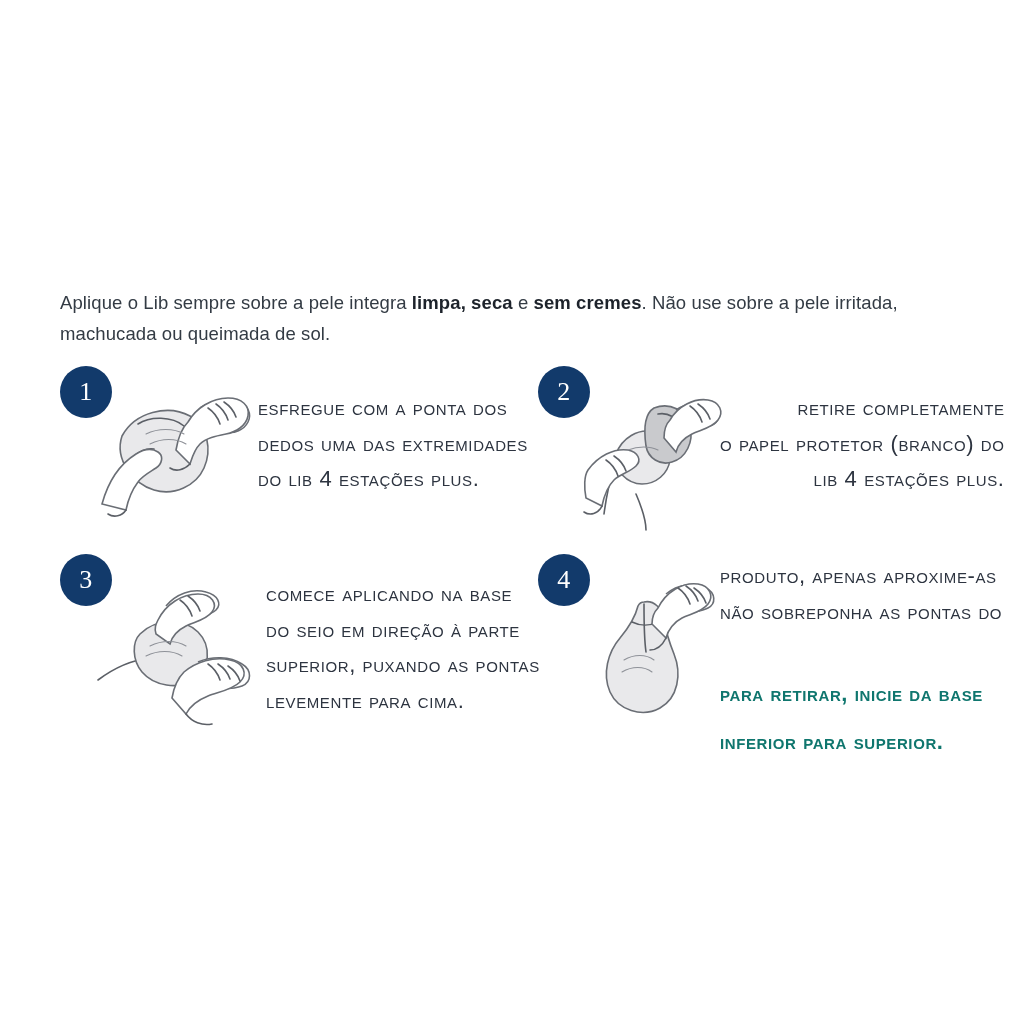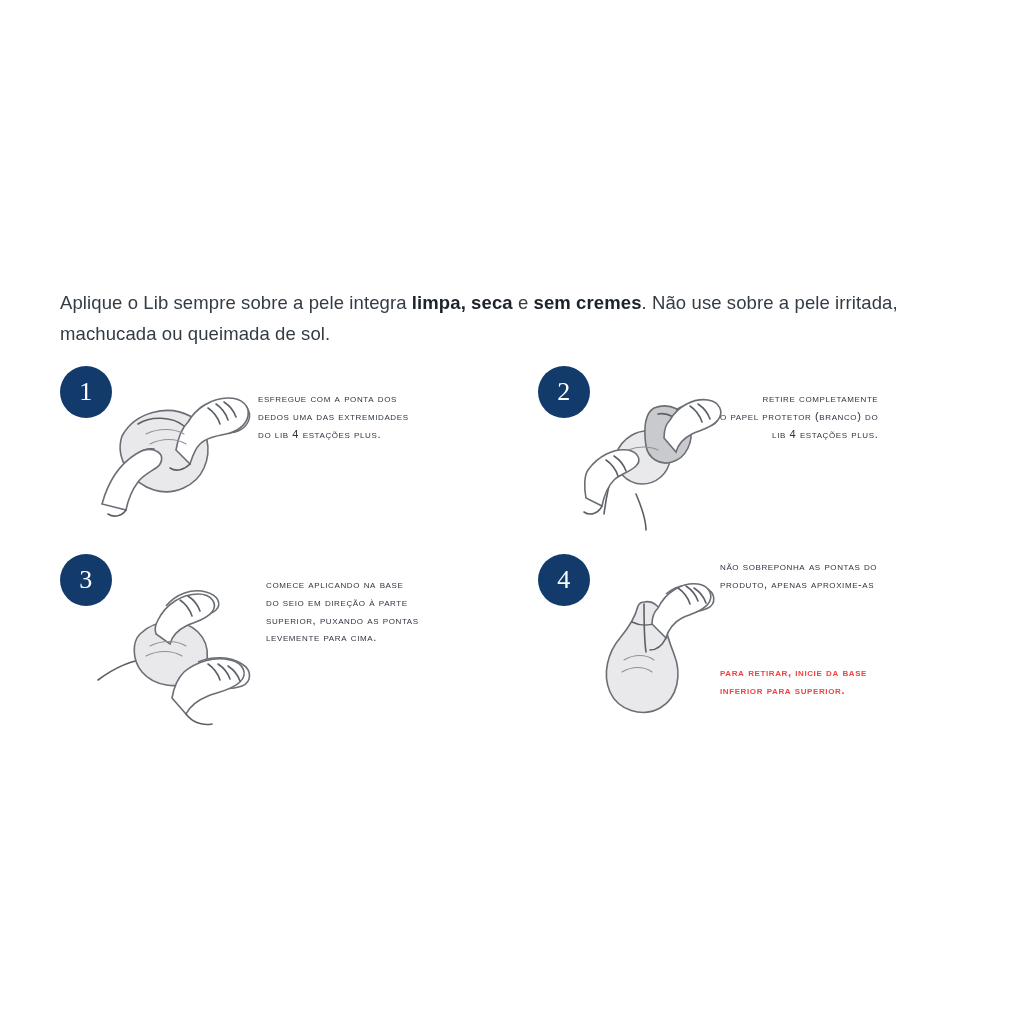--- a/index.html
+++ b/index.html
@@ -67,30 +67,30 @@
     position: absolute;
     top: 6px;
     width: 190px;
     height: 180px;
   }
   .art svg { display: block; }
 
   .caption {
     position: absolute;
     font-family: "Liberation Sans", sans-serif;
-    font-size: 11px;
+    font-size: 22px;
     line-height: 1.62;
     color: #2d3440;
     font-stretch: condensed;
     letter-spacing: 0.6px;
     font-variant: small-caps;
     text-transform: lowercase;
   }
   .caption .line { display: block; white-space: nowrap; }
-  .caption.bold .line { font-weight: 700; color: #ef4444; }
+  .caption.bold .line { font-weight: 700; color: #0f766e; margin-top: 12px; }
 
   
   .art-1 { left: 20px; }
   .cap-1 { left: 198px; top: 32px; }
 
   .art-2 { left: 498px; }
   .cap-2 { left: 660px; top: 32px; text-align: right; }
 
   .art-3 { left: 20px; top: 198px; }
   .cap-3 { left: 198px; top: 218px; margin-left: 8px; }
@@ -232,22 +232,22 @@
         <path class="fill-white" d="M100 52 C108 36 124 26 140 28 C152 30 156 40 150 48 C144 56 132 58 124 62 C116 66 110 74 108 82 L94 68 C94 60 96 56 100 52 Z"></path>
         <path class="sketch" d="M120 32 C126 36 130 42 132 48"></path>
         <path class="sketch" d="M128 30 C134 34 138 39 140 45"></path>
         <path class="sketch" d="M136 32 C142 36 146 41 148 47"></path>
         <path class="sketch" d="M108 82 C104 90 98 94 92 94"></path>
         <path class="hair" d="M66 104 C76 98 88 98 96 104"></path>
         <path class="hair" d="M64 116 C74 110 86 110 94 116"></path>
       </svg>
     </div>
     <div class="caption cap-4">
+      <span class="line">produto, apenas aproxime-as</span>
       <span class="line">Não sobreponha as pontas do</span>
-      <span class="line">produto, apenas aproxime-as</span>
     </div>
     <div class="caption bold cap-4b">
       <span class="line">Para retirar, inicie da base</span>
       <span class="line">inferior para superior.</span>
     </div>
 
   </div>
 </div>
 
 </body></html>

